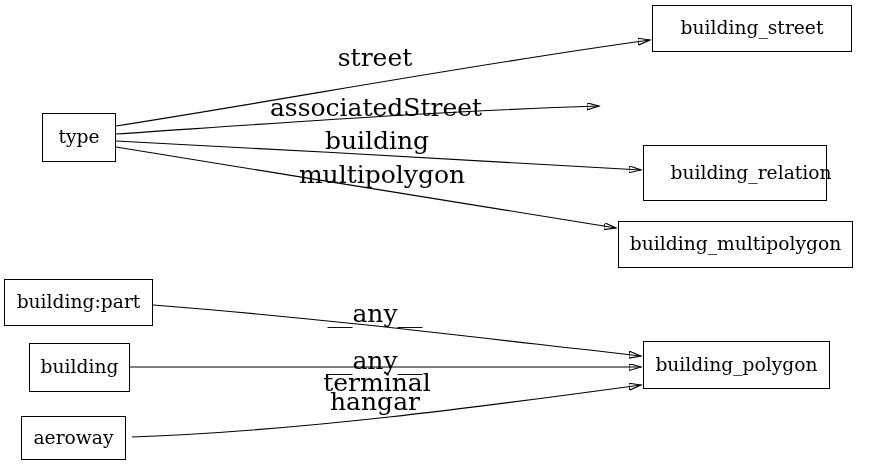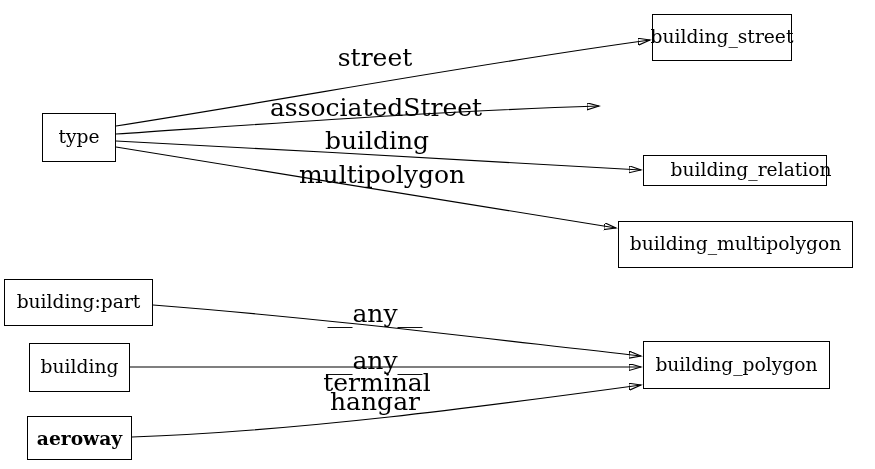--- a/index.html
+++ b/index.html
@@ -65,42 +65,42 @@
     <path d="M116,147 C 280,173 455,203 616,228" marker-end="url(#arrowhead)"></path>
     <path d="M153,305 C 320,318 480,338 641,356" marker-end="url(#arrowhead)"></path>
     <path d="M130,367 L 641,367" marker-end="url(#arrowhead)"></path>
     <path d="M132,437 C 300,431 480,407 641,385" marker-end="url(#arrowhead)"></path>
   </svg>
 
   <div class="node" style="left:42px; top:113px; width:74px; height:49px;">
     <span>type</span>
   </div>
 
-  <div class="node" style="left:652px; top:14px; width:140px; height:47px;">
+  <div class="node" style="left:652px; top:5px; width:200px; height:47px;">
     <span>building_street</span>
   </div>
 
 
-  <div class="node" style="left:643px; top:155px; width:184px; height:31px;padding-left:32px;">
+  <div class="node" style="left:643px; top:145px; width:184px; height:56px;padding-left:32px;">
     <span>building_relation</span>
   </div>
 
   <div class="node" style="left:618px; top:221px; width:235px; height:47px;">
     <span>building_multipolygon</span>
   </div>
 
   <div class="node" style="left:4px; top:279px; width:149px; height:47px;">
     <span>building:part</span>
   </div>
 
   <div class="node" style="left:29px; top:343px; width:101px; height:49px;">
     <span>building</span>
   </div>
 
-  <div class="node" style="left:27px; top:416px; width:105px; height:44px;font-weight:bold;">
+  <div class="node" style="left:21px; top:416px; width:105px; height:44px;">
     <span>aeroway</span>
   </div>
 
   <div class="node" style="left:643px; top:341px; width:187px; height:48px;text-align:center;">
     <span>building_polygon</span>
   </div>
 
   <div class="edge-label" style="left:375px; top:57px;">street</div>
 
   <div class="edge-label" style="left:376px; top:107px;">associatedStreet</div>

